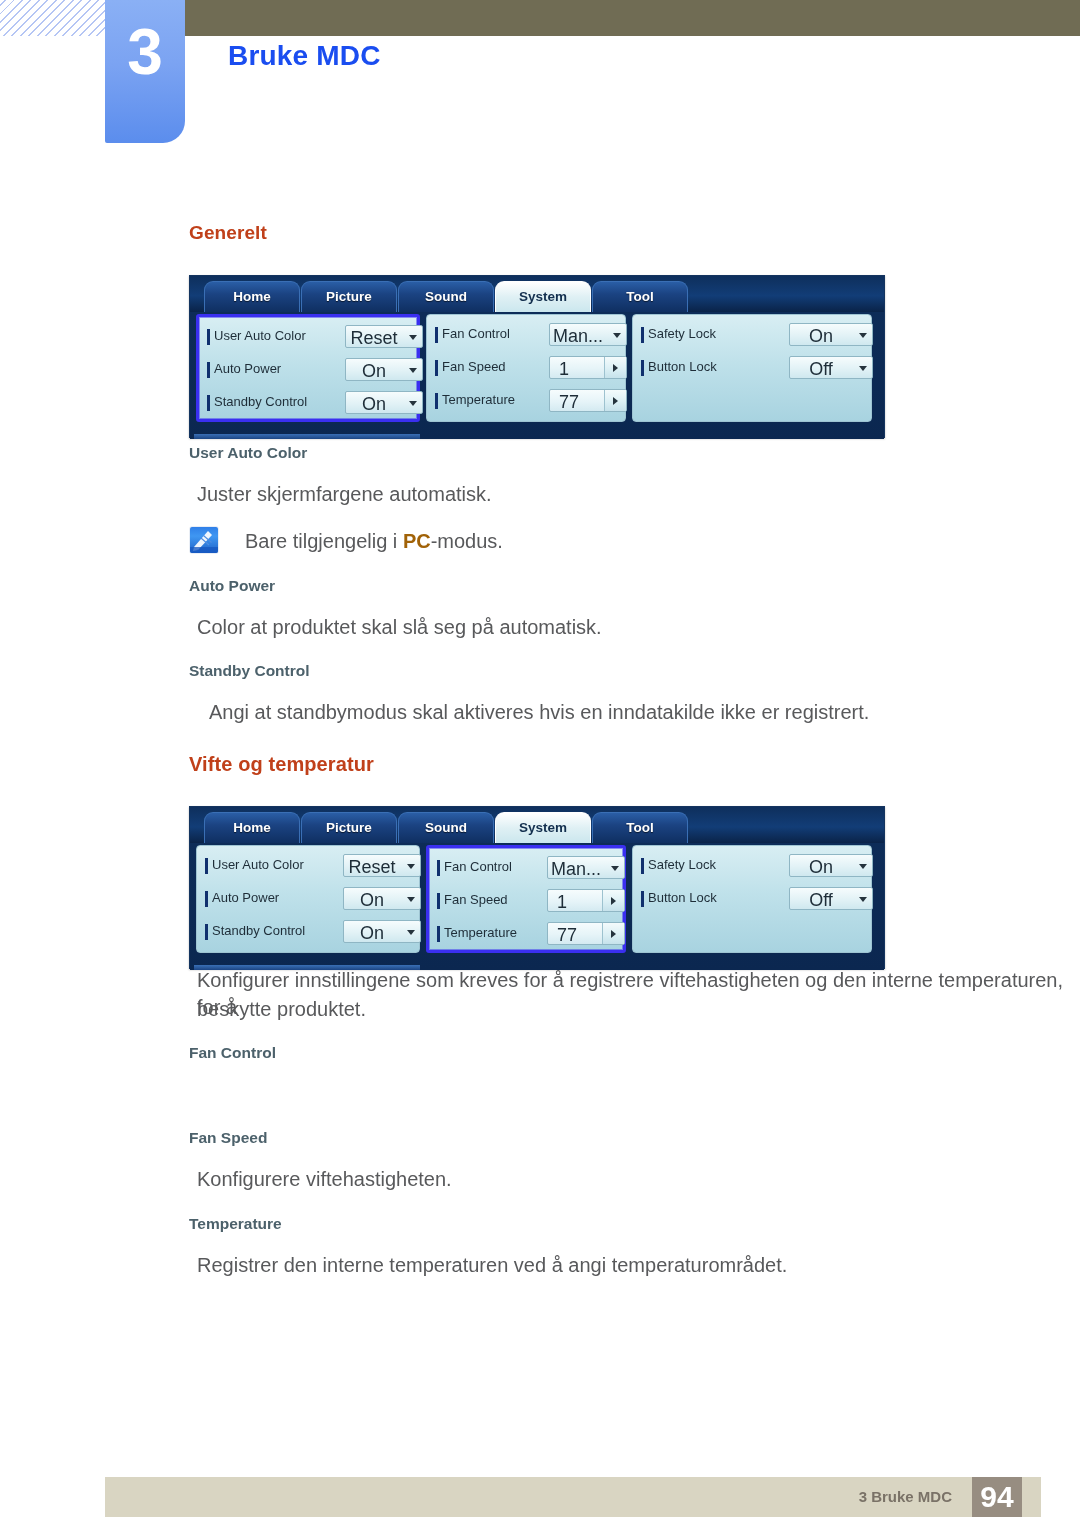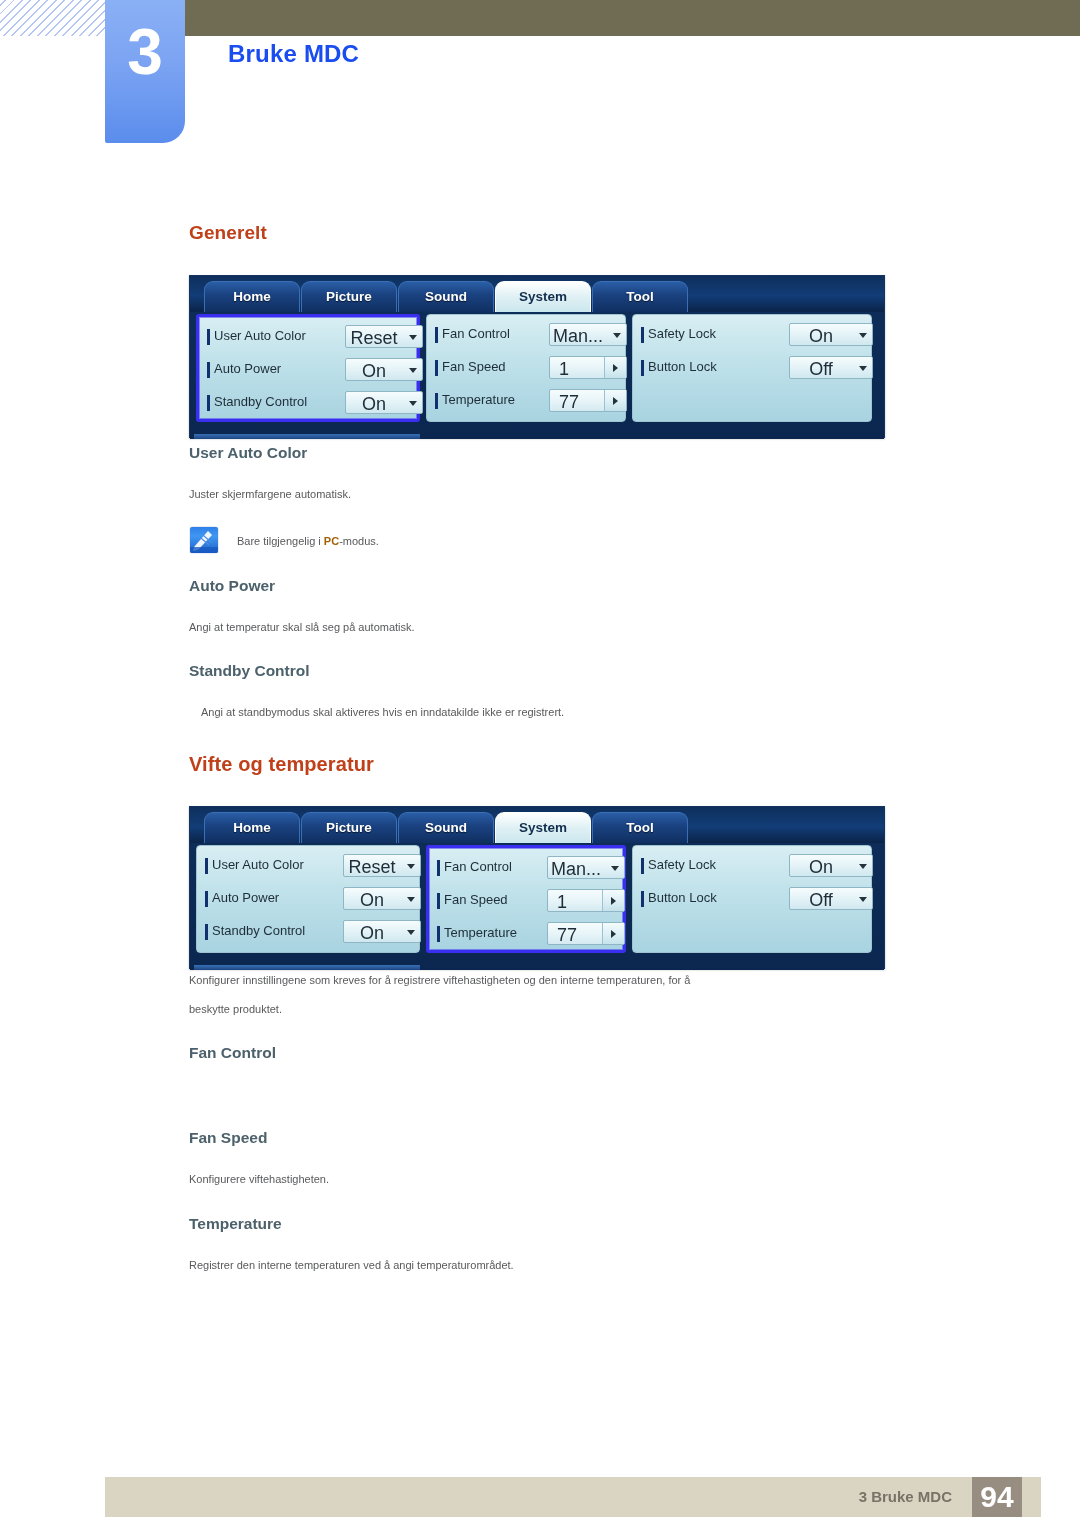--- a/index.html
+++ b/index.html
@@ -30,34 +30,34 @@
     border-bottom-left-radius:2px;
   }
   .chapter-num{
     position:absolute; left:0; top:20px; width:80px;
     text-align:center; color:#ffffff;
     font-size:64px; font-weight:bold; line-height:64px;
     font-family:"Liberation Sans", sans-serif;
   }
   .chapter-title{
     position:absolute; left:228px; top:40px;
-    color:#1a4df0; font-size:24px; font-weight:bold;
+    color:#1a4df0; font-size:28px; font-weight:bold;
     letter-spacing:.2px;
   }
 
   
   .h2{
     position:absolute; color:#c0401a; font-size:19px; font-weight:bold;
     letter-spacing:.1px;
   }
   .h3{
     position:absolute; color:#4c616b; font-size:15.5px; font-weight:bold;
   }
   .p{
-    position:absolute; color:#58595b; font-size:11px; line-height:27px;
+    position:absolute; color:#58595b; font-size:20px; line-height:27px;margin-left:8px;
   }
   .p b{ color:#a16207; font-weight:bold; }
 
   .note-icon{
     position:absolute; width:30px; height:28px; border-radius:3px;
     background:linear-gradient(180deg,#2f7fe8 0%, #3f97f2 35%, #1f63c8 100%);
     border:1px solid #e9eef5;
     overflow:hidden;
   }
   .note-icon svg{ display:block; }
@@ -273,21 +273,21 @@
       <path d="M4 20 L18 4 L22 8 L8 23 Z" fill="#ffffff" opacity="0.92"></path>
       <path d="M4 20 L8 23 L3 24 Z" fill="#dfe9f7"></path>
       <path d="M0 20 L28 20 L28 26 L0 26 Z" fill="#1657c0" opacity="0.75"></path>
       <path d="M11 11 L19 18" stroke="#4f8de0" stroke-width="1.1" fill="none"></path>
       <path d="M13.5 8.5 L21.5 15.5" stroke="#4f8de0" stroke-width="1.1" fill="none"></path>
     </svg>
   </div>
   <div class="p" style="left:237px; top:528px;"><span>Bare tilgjengelig i </span><b>PC</b><span>-modus.</span></div>
 
   <div class="h3" style="left:189px; top:577px;">Auto Power</div>
-  <div class="p" style="left:189px; top:614px;">Angi at temperatur skal slå seg på automatisk.</div>
+  <div class="p" style="left:189px; top:614px;">Color at produktet skal slå seg på automatisk.</div>
 
   <div class="h3" style="left:189px; top:662px;">Standby Control</div>
   <div class="p" style="left:201px; top:699px;text-align:right;">Angi at standbymodus skal aktiveres hvis en inndatakilde ikke er registrert.</div>
 
   <div class="h2" style="left:189px; top:753px; font-size:20px;">Vifte og temperatur</div>
 
   <div class="mdc" style="left:189px; top:806px;">
     <div class="mdc-tabstrip">
       <div class="mdc-tab" style="left:14px;  width:96px;">Home</div>
       <div class="mdc-tab" style="left:111px; width:96px;">Picture</div>

